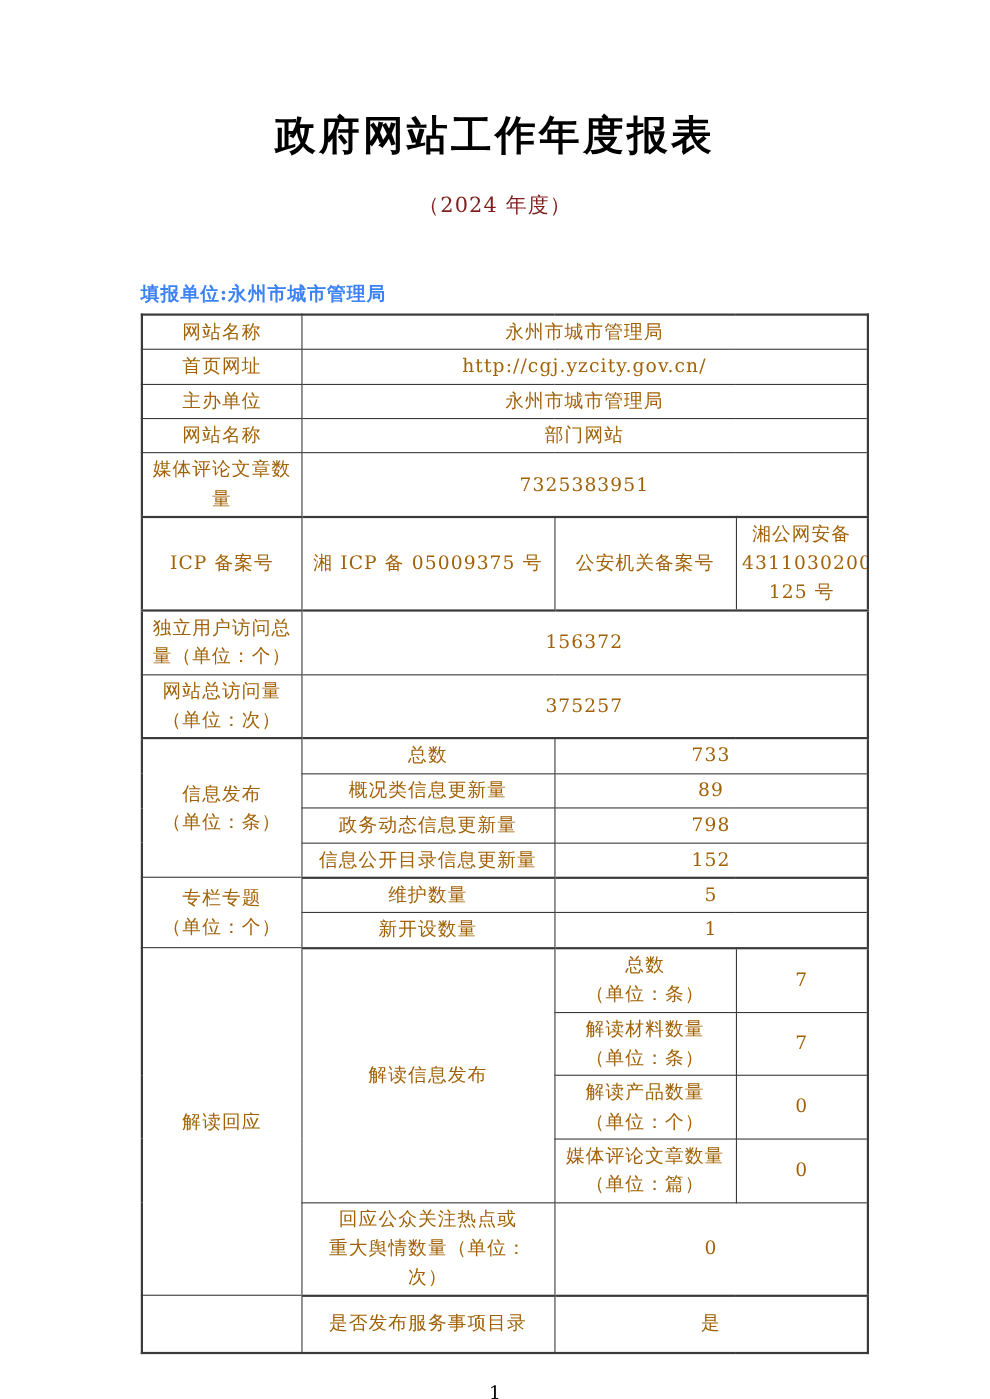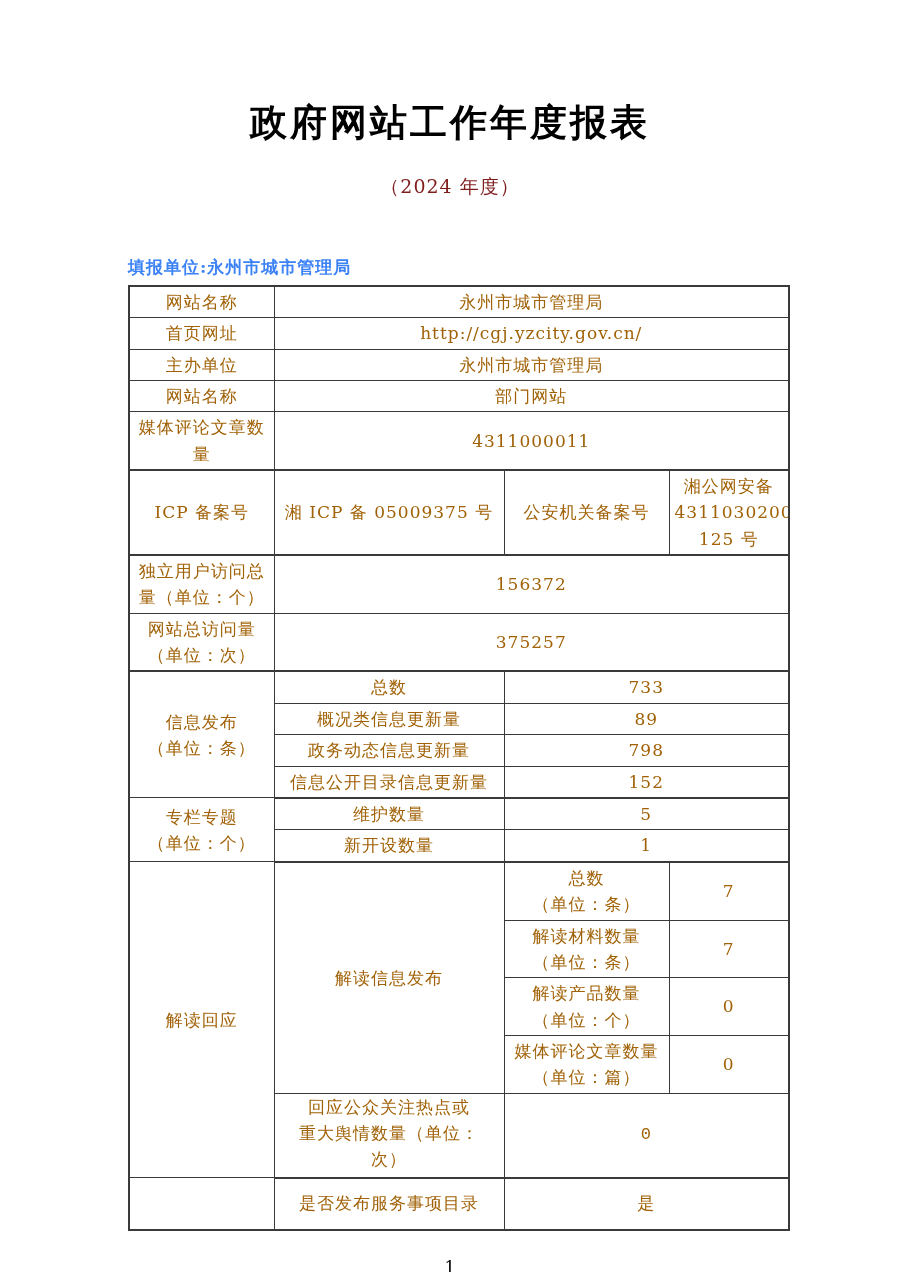--- a/index.html
+++ b/index.html
@@ -29,21 +29,21 @@
   table.report td{
     border:1.2px solid #3a3a3a;
     text-align:center;vertical-align:middle;
     font-size:17px;letter-spacing:1px;color:#a16207;
     padding:2px 5px;white-space:pre-line;line-height:1.55;
     overflow:hidden;
   }
   tr.sec td{border-bottom-width:2px;}
   .h30{height:30px;} .hicp{height:84px;} .h55{height:55px;margin-top:29px;}
   .h31{height:31px;} .h32{height:32px;} .h52{height:52px;}
-  .h73{height:73px;font-family:Liberation Mono, monospace;} .h36{height:52px;}
+  .h73{height:73px;} .h36{height:52px;}
   .num{letter-spacing:0.5px;}
   .page-number{
     margin-top:26px;text-align:center;font-size:17px;color:#000;
   }
 </style>
 </head>
 <body>
 
 <div class="doc-title">政府网站工作年度报表</div>
 <div class="doc-subtitle">（2024 年度）</div>
@@ -68,21 +68,21 @@
     <tr class="h30">
       <td>主办单位</td>
       <td colspan="3">永州市城市管理局</td>
     </tr>
     <tr class="h30">
       <td>网站名称</td>
       <td colspan="3">部门网站</td>
     </tr>
     <tr class="h30 sec">
       <td>媒体评论文章数量</td>
-      <td colspan="3" class="num">4311000011</td>
+      <td colspan="3" class="num">7325383951</td>
     </tr>
 
     <tr class="hicp sec">
       <td>ICP 备案号</td>
       <td>湘 ICP 备 05009375 号</td>
       <td>公安机关备案号</td>
       <td>湘公网安备
 43110302000
 125 号</td>
     </tr>

